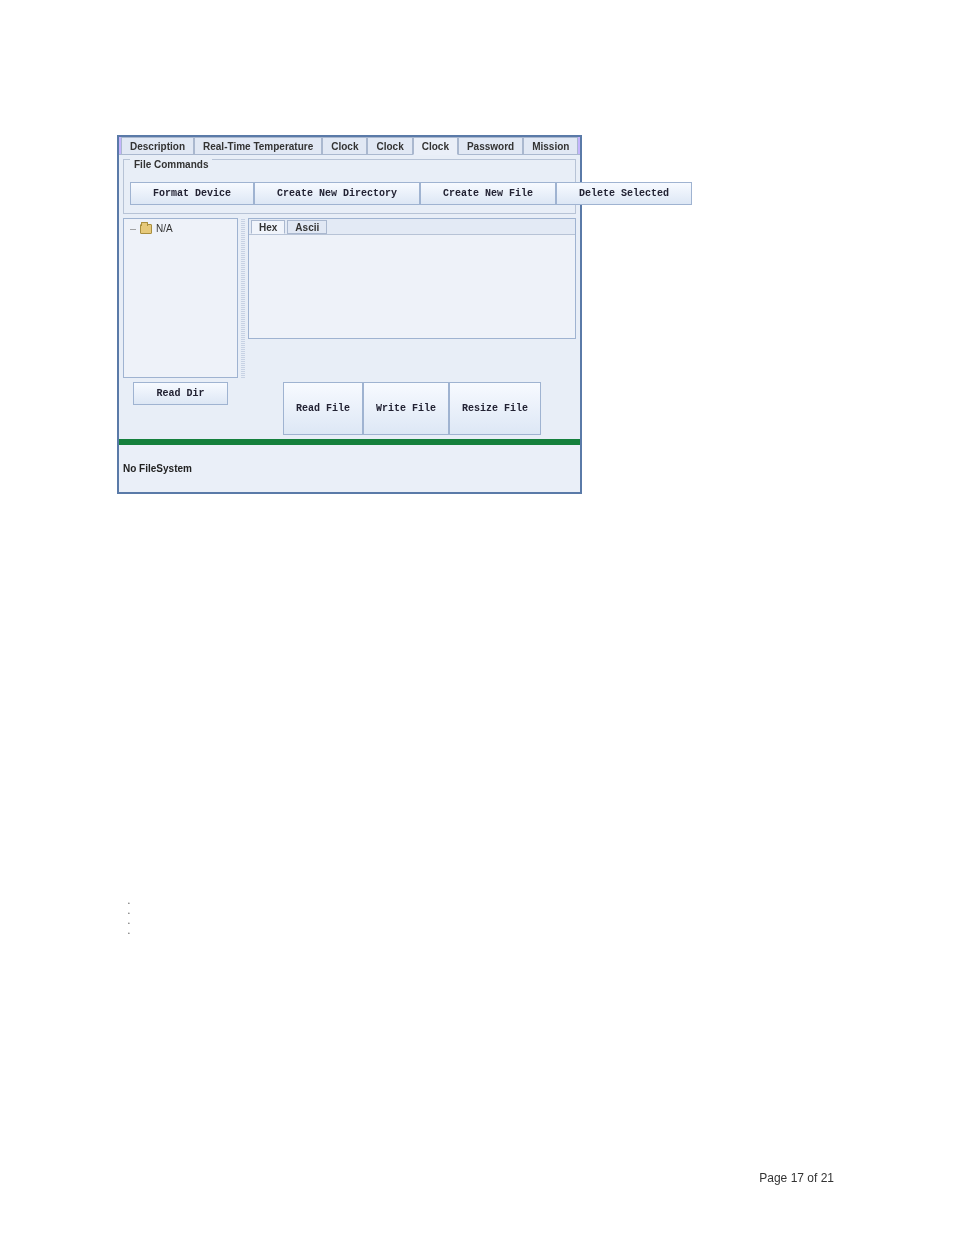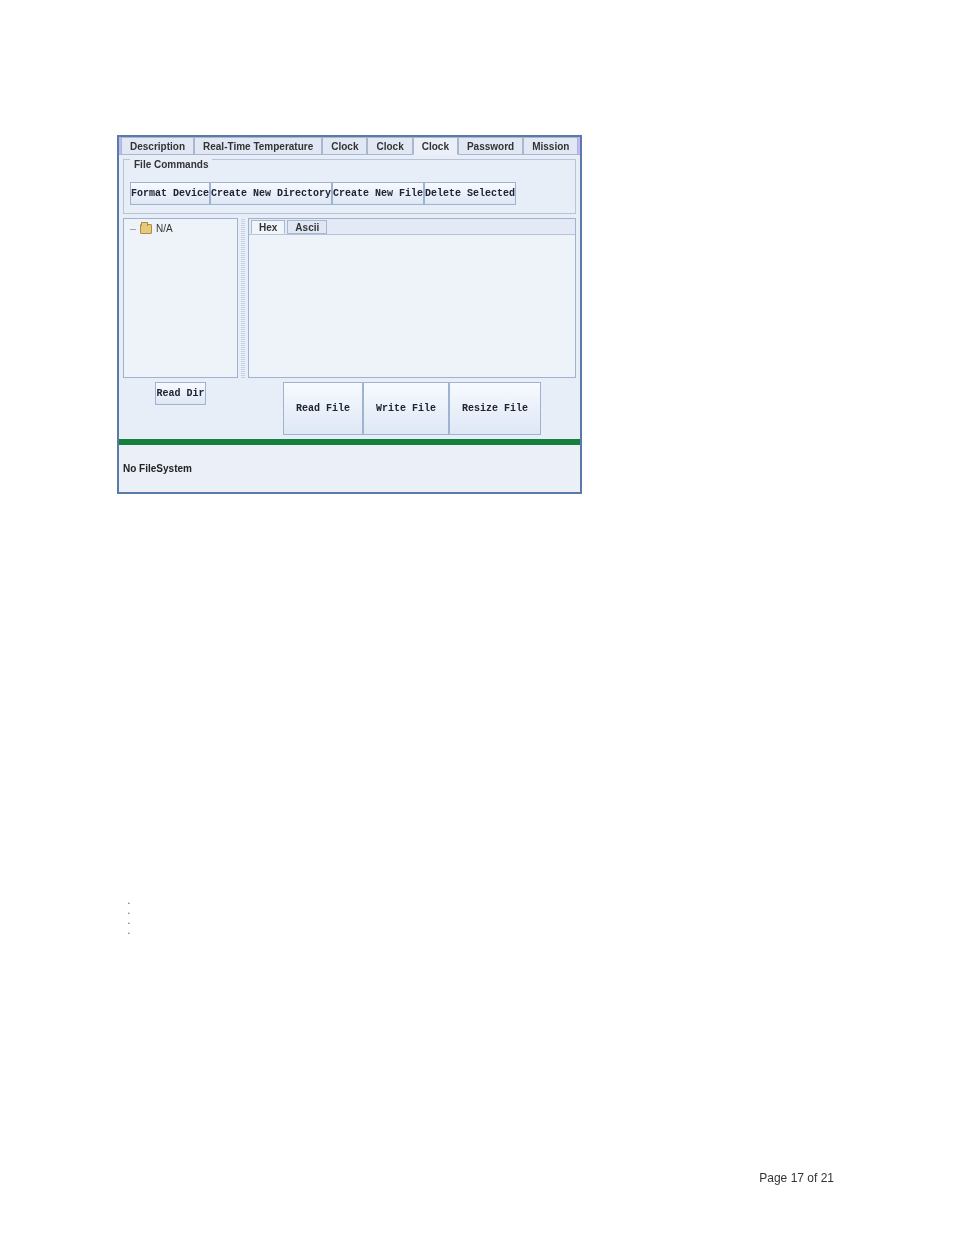--- a/index.html
+++ b/index.html
@@ -68,21 +68,21 @@
     gap: 0;
     margin-top: 4px;
   }
   .win-btn {
     background: linear-gradient(#f7faff, #dde7f5);
     border: 1px solid #9fb3d1;
     font-family: "Courier New", monospace;
     font-size: 10px;
     font-weight: bold;
     color: #223;
-    padding: 5px 0;
+    padding: 5px 22px;
     cursor: pointer;
     white-space: nowrap;
   }
   .middle-panel {
     display: flex;
     margin: 4px;
     gap: 3px;
   }
   .tree-panel {
     width: 115px;
@@ -118,21 +118,21 @@
     width: 5px; height: 3px;
     background: #e6c97a;
     border: 1px solid #a98f3f;
     border-bottom: none;
     border-radius: 1px 1px 0 0;
   }
   .right-panel {
     flex: 1;
     border: 1px solid #9fb3d1;
     background: #eef2f9;
-    height: 160px;
+    height: 121px;
     display: flex;
     flex-direction: column;
   }
   .divider-handle {
     width: 4px;
     background: repeating-linear-gradient(0deg,#c7d2e4 0,#c7d2e4 1px,#e8eef7 1px,#e8eef7 2px);
     cursor: col-resize;
   }
   .hex-tabs {
     display: flex;

